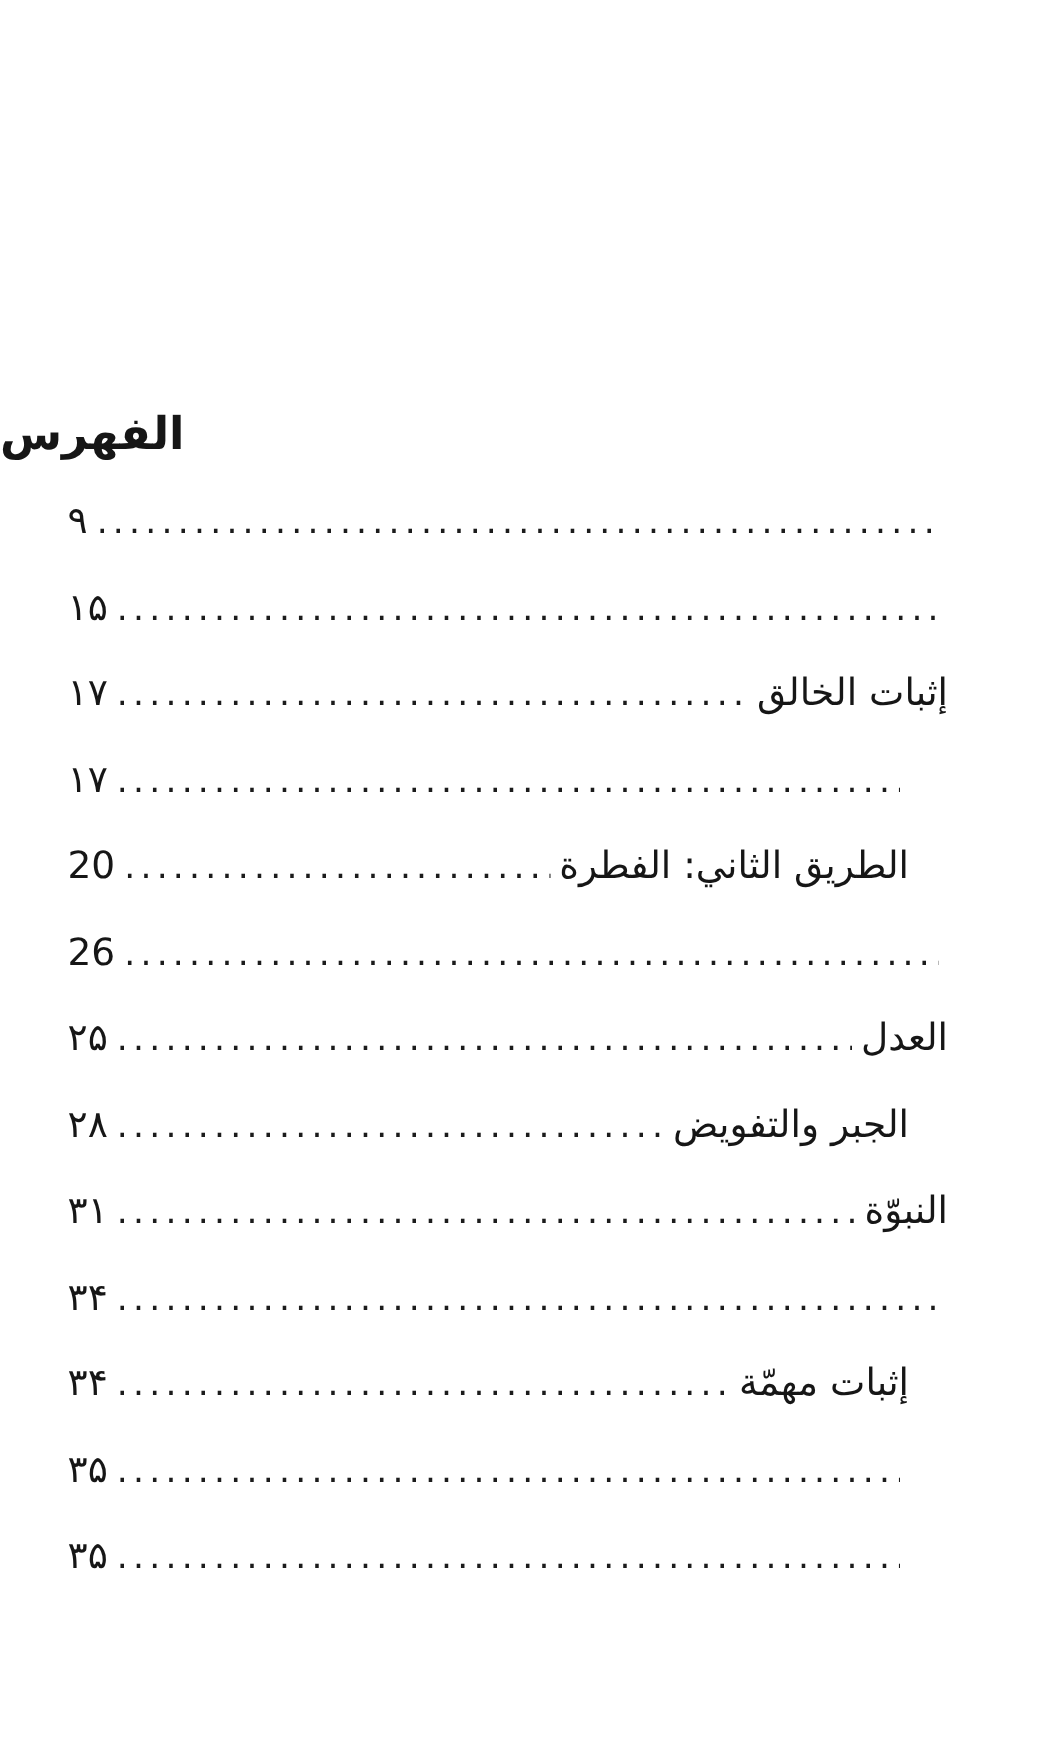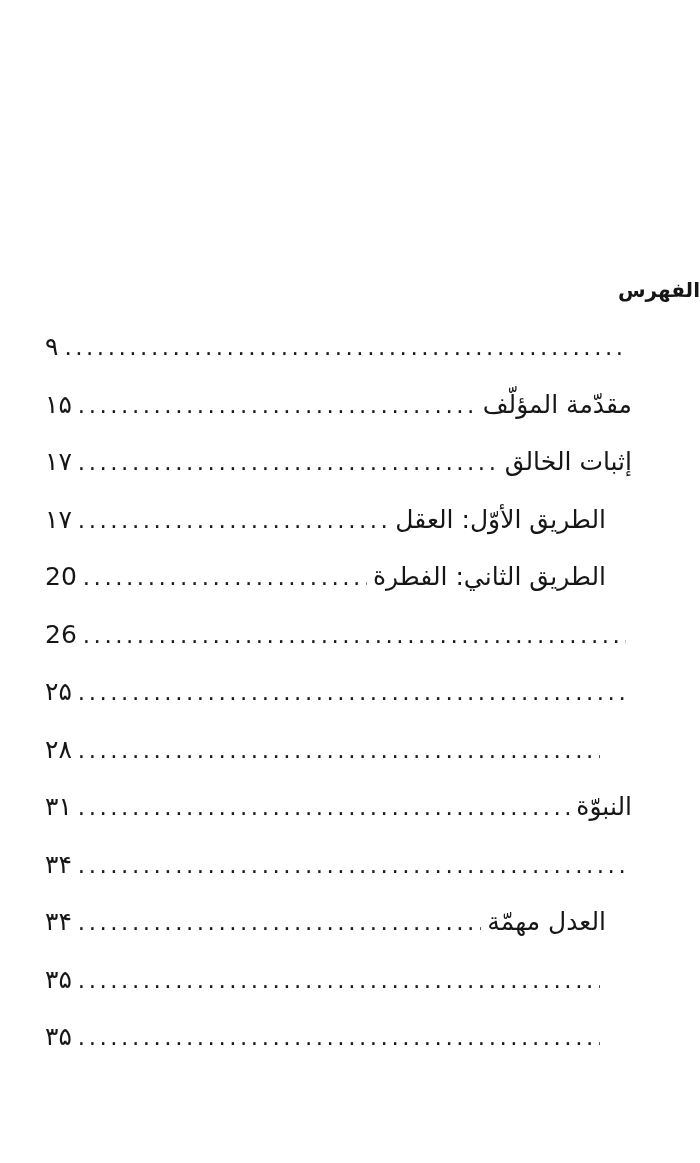--- a/index.html
+++ b/index.html
@@ -17,22 +17,22 @@
   .page {
     box-sizing: border-box;
     width: 700px;
     height: 1163px;
     padding-top: 268px;
     background: #ffffff;
   }
   .toc-title {
     margin: 0;
     width: 100%;
-    text-align: right;
-    font-size: 20px;
+    text-align: left;
+    font-size: 30px;
     font-weight: bold;
     line-height: 44px;
     direction: rtl;
   }
   .toc-list {
     list-style: none;
     margin: 6px 0 0 0;
     padding: 0 68px 0 45px;
     direction: rtl;
   }
@@ -76,71 +76,71 @@
 <div class="page">
   <h1 class="toc-title">الفهرس</h1>
 
   <ul class="toc-list">
   <li class="toc-entry">
     <span class="leader"></span>
     <span class="entry-page">۹</span>
   </li>
 
   <li class="toc-entry">
-    <span class="entry-title">مقدّمة المؤلّف</span>
     <span class="leader"></span>
     <span class="entry-page">۱۵</span>
   </li>
 
   <li class="toc-entry">
     <span class="entry-title">إثبات الخالق</span>
     <span class="leader"></span>
     <span class="entry-page">۱۷</span>
   </li>
 
   <li class="toc-entry indent-1">
-    <span class="entry-title">الطريق الأوّل: العقل</span>
     <span class="leader"></span>
     <span class="entry-page">۱۷</span>
   </li>
 
   <li class="toc-entry indent-1">
     <span class="entry-title">الطريق الثاني: الفطرة</span>
     <span class="leader"></span>
     <span class="entry-page">20</span>
   </li>
 
   <li class="toc-entry">
     <span class="leader"></span>
     <span class="entry-page">26</span>
   </li>
 
   <li class="toc-entry">
+    <span class="entry-title">العدل</span>
     <span class="leader"></span>
     <span class="entry-page">۲۵</span>
   </li>
 
   <li class="toc-entry indent-1">
+    <span class="entry-title">الجبر والتفويض</span>
     <span class="leader"></span>
     <span class="entry-page">۲۸</span>
   </li>
 
   <li class="toc-entry">
     <span class="entry-title">النبوّة</span>
     <span class="leader"></span>
     <span class="entry-page">۳۱</span>
   </li>
 
   <li class="toc-entry">
     <span class="leader"></span>
     <span class="entry-page">۳۴</span>
   </li>
 
   <li class="toc-entry indent-1">
-    <span class="entry-title">العدل مهمّة</span>
+    <span class="entry-title">إثبات مهمّة</span>
     <span class="leader"></span>
     <span class="entry-page">۳۴</span>
   </li>
 
   <li class="toc-entry indent-1">
     <span class="leader"></span>
     <span class="entry-page">۳۵</span>
   </li>
 
   <li class="toc-entry indent-1">

